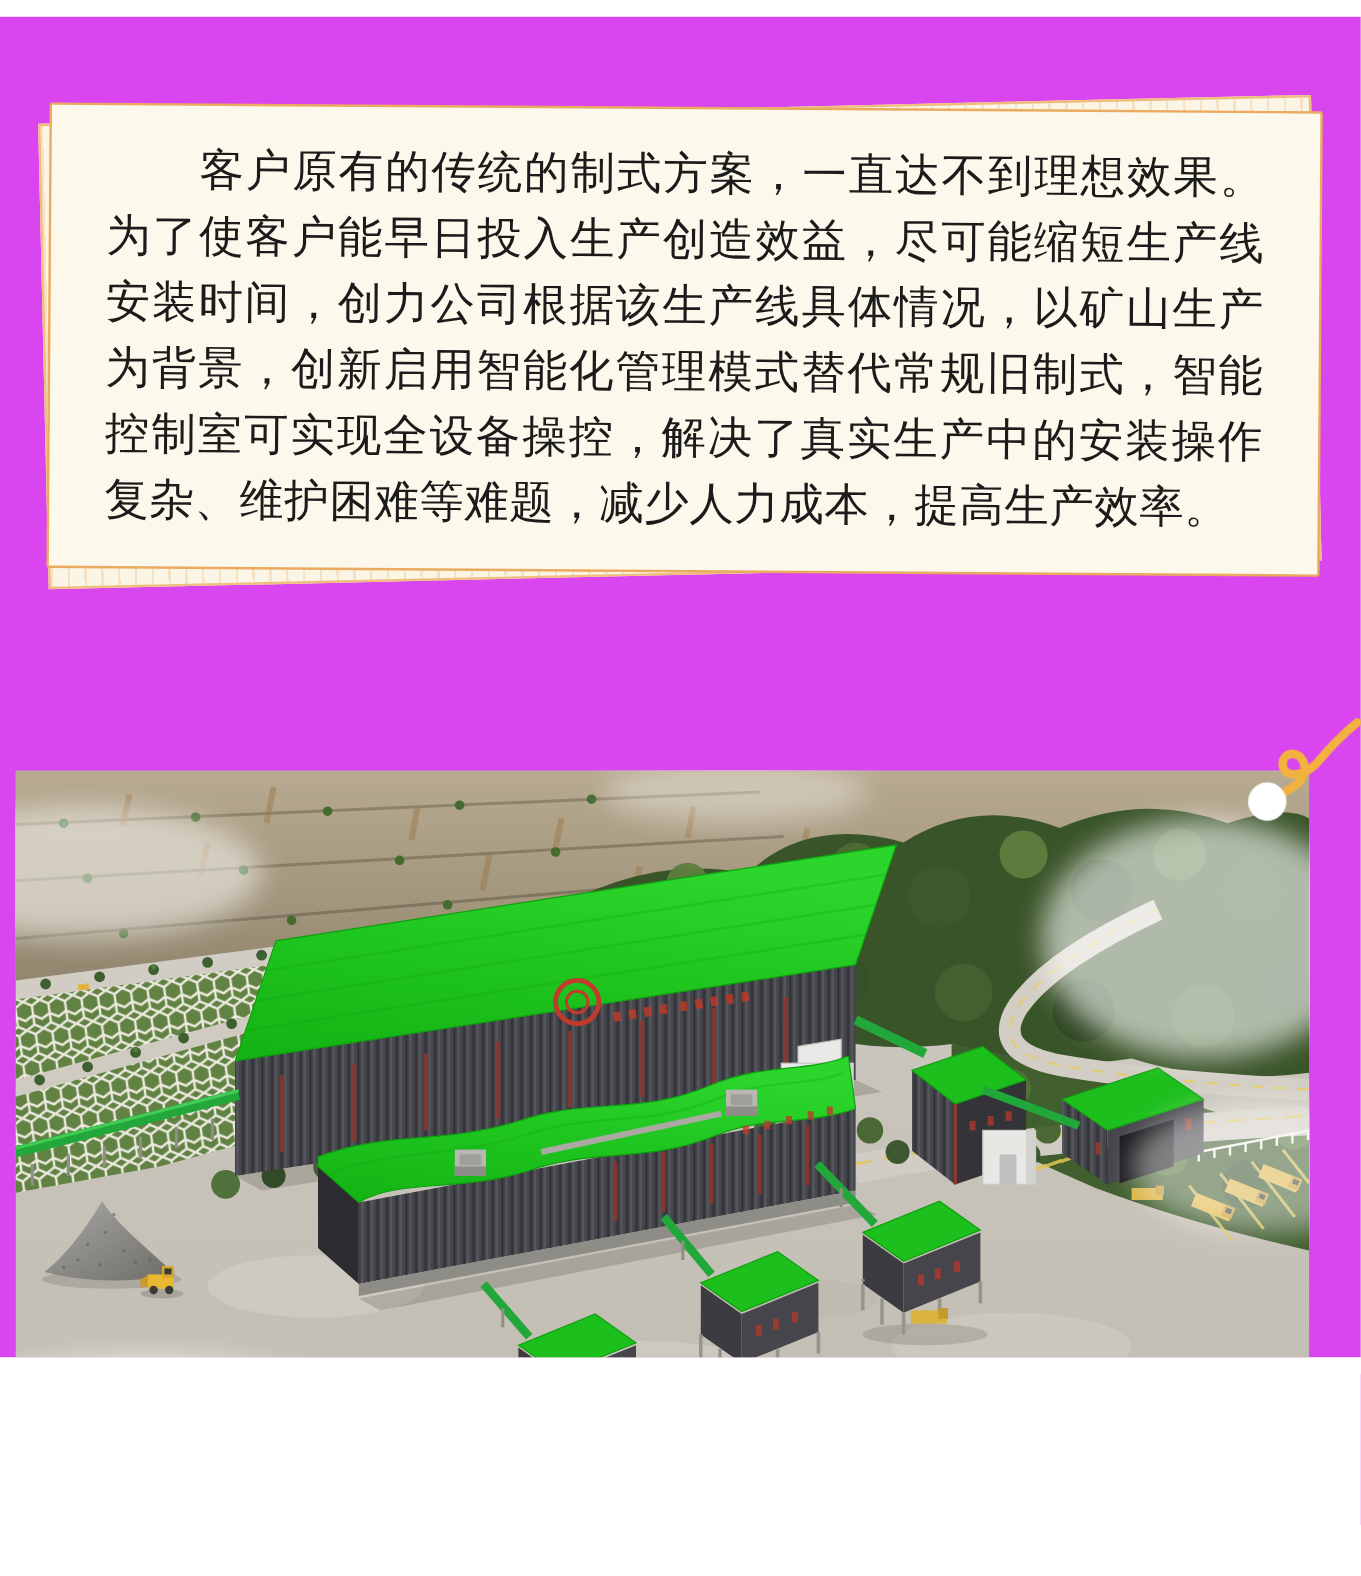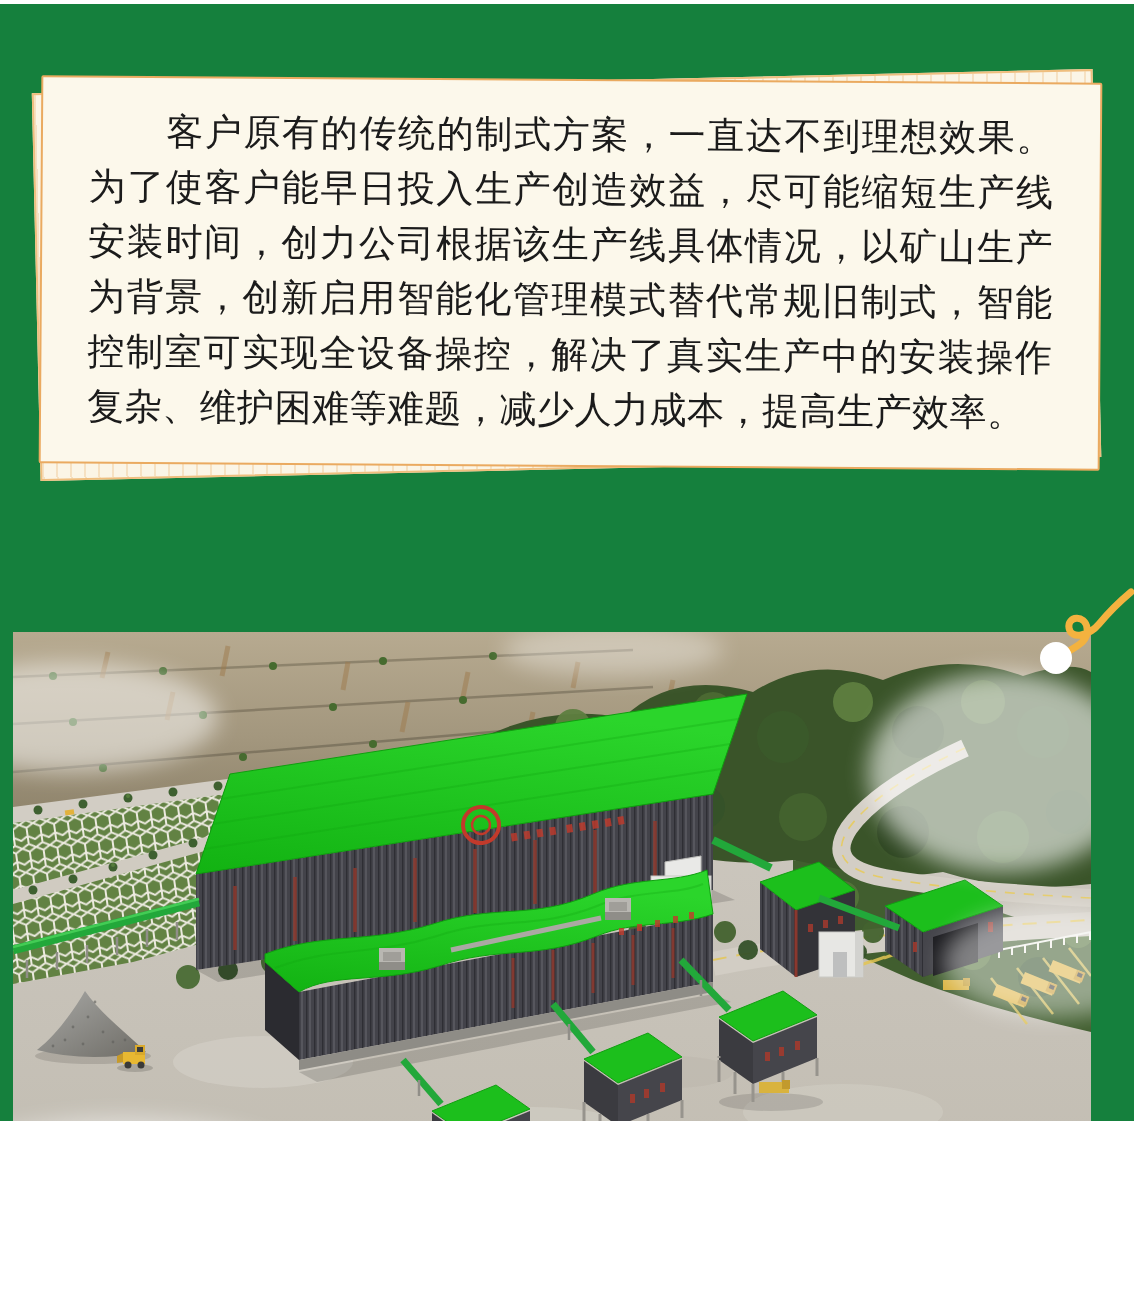--- a/index.html
+++ b/index.html
@@ -1,17 +1,17 @@
 <!DOCTYPE html>
 <html><head>
 <meta charset="utf-8">
 <style>
   html,body{margin:0;padding:0;background:#ffffff;}
   body{font-family:"Liberation Sans", sans-serif;}
-  .page{position:relative;width:1134px;height:1117px;margin:4px auto;background:#15803d;overflow:hidden;}
+  .page{position:relative;width:1134px;height:1117px;margin:14px auto;background:#d946ef;overflow:hidden;}
 
   
   .note-card{position:absolute;left:40px;top:75px;width:1061px;height:388px;}
   .note-card .sheet-back{
     position:absolute;inset:0;
     background:#FBF5E6;
     background-image:repeating-linear-gradient(90deg, rgba(234,178,110,.30) 0 2px, rgba(0,0,0,0) 2px 14px);
     border:2px solid #EFBE7E;
     transform:rotate(-1.3deg) translate(-4px,2px);
     box-sizing:border-box;

